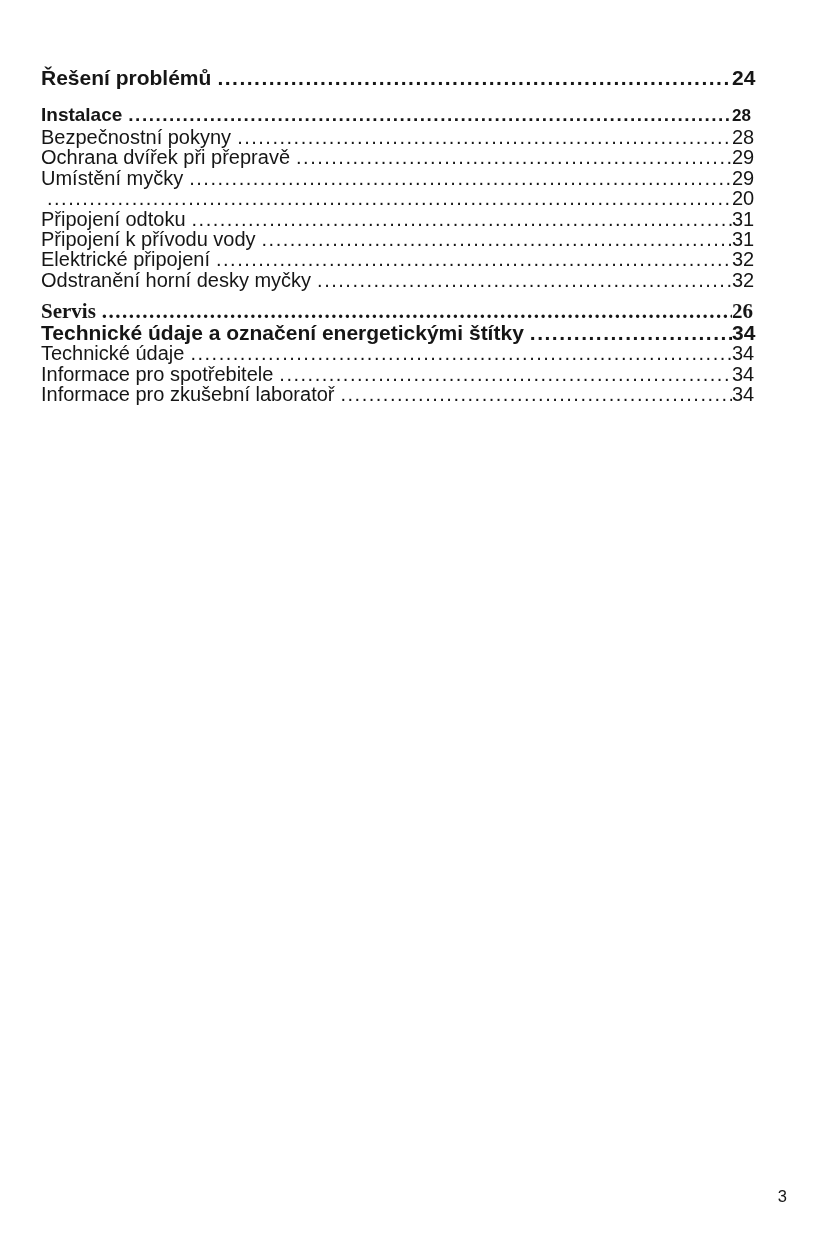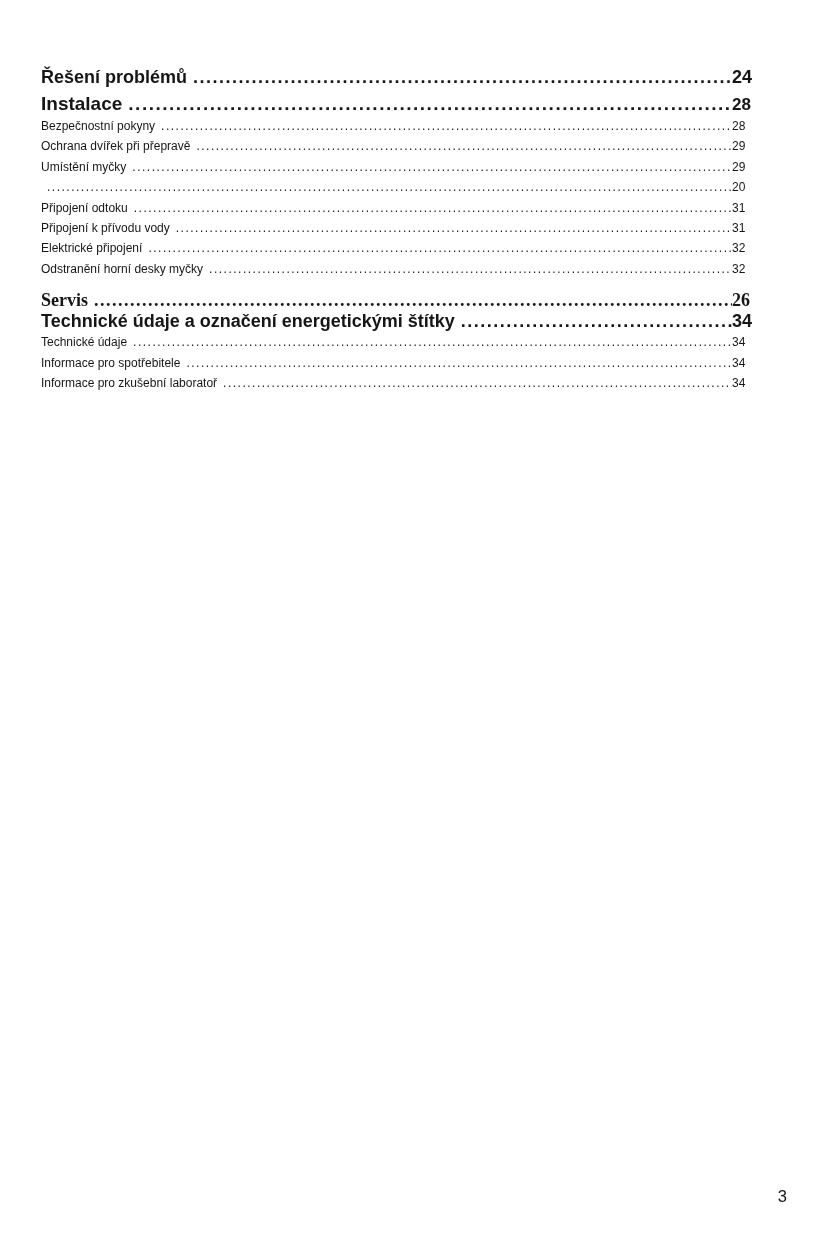--- a/index.html
+++ b/index.html
@@ -51,39 +51,39 @@
     content: "........................................................................................................................................................................................................................";
   }
 
   .toc-page {
     flex: 0 0 58px;
     text-align: left;
     white-space: nowrap;
   }
 
   .row-sub {
-    font-size: 12px;
+    font-size: 20px;
     line-height: 20.4px;
     font-weight: 400;
   }
 
   .row-chapter {
-    font-size: 18px;
+    font-size: 21px;
     line-height: 21px;
     font-weight: 700;
   }
 
   .row-chapter-large {
     font-size: 19px;
     line-height: 23px;
     font-weight: 700;
   }
   .row-chapter-large .toc-page { font-size: 17px; }
 
-  .gap-before-instalace   { margin-top: 4px; }
+  .gap-before-instalace   { margin-top: 15px; }
   .gap-before-servis      { margin-top: 11px; font-family: Liberation Serif, serif; }
   .gap-before-technicke   { }
 
   .footer-page-number {
     position: absolute;
     top: 1186px;
     right: 38px;
     font-size: 16.5px;
     line-height: 20px;
     font-weight: 400;

